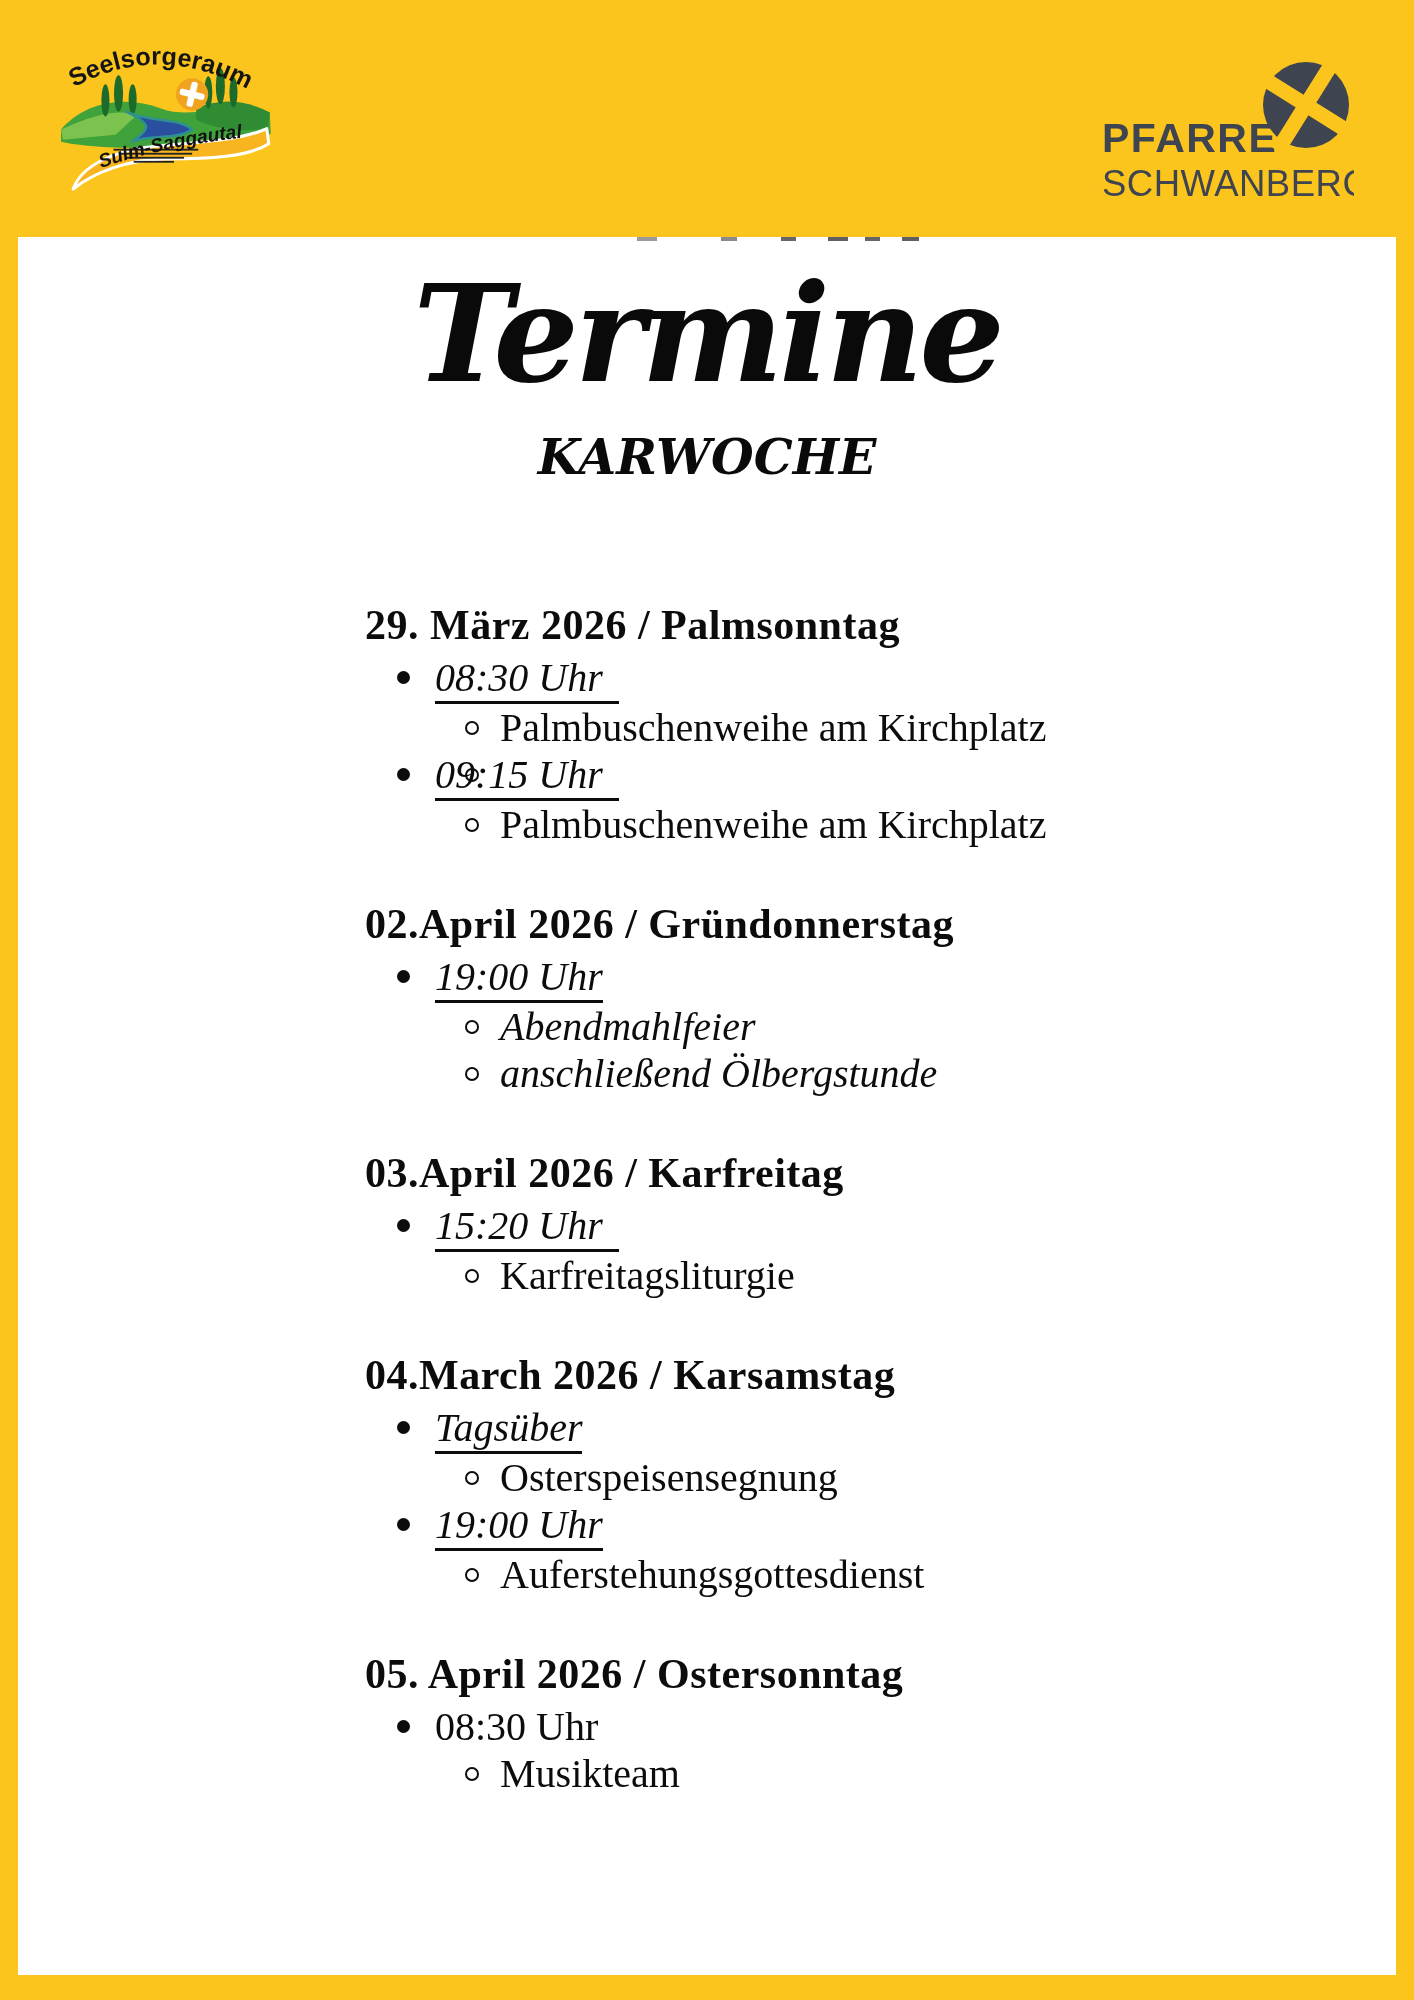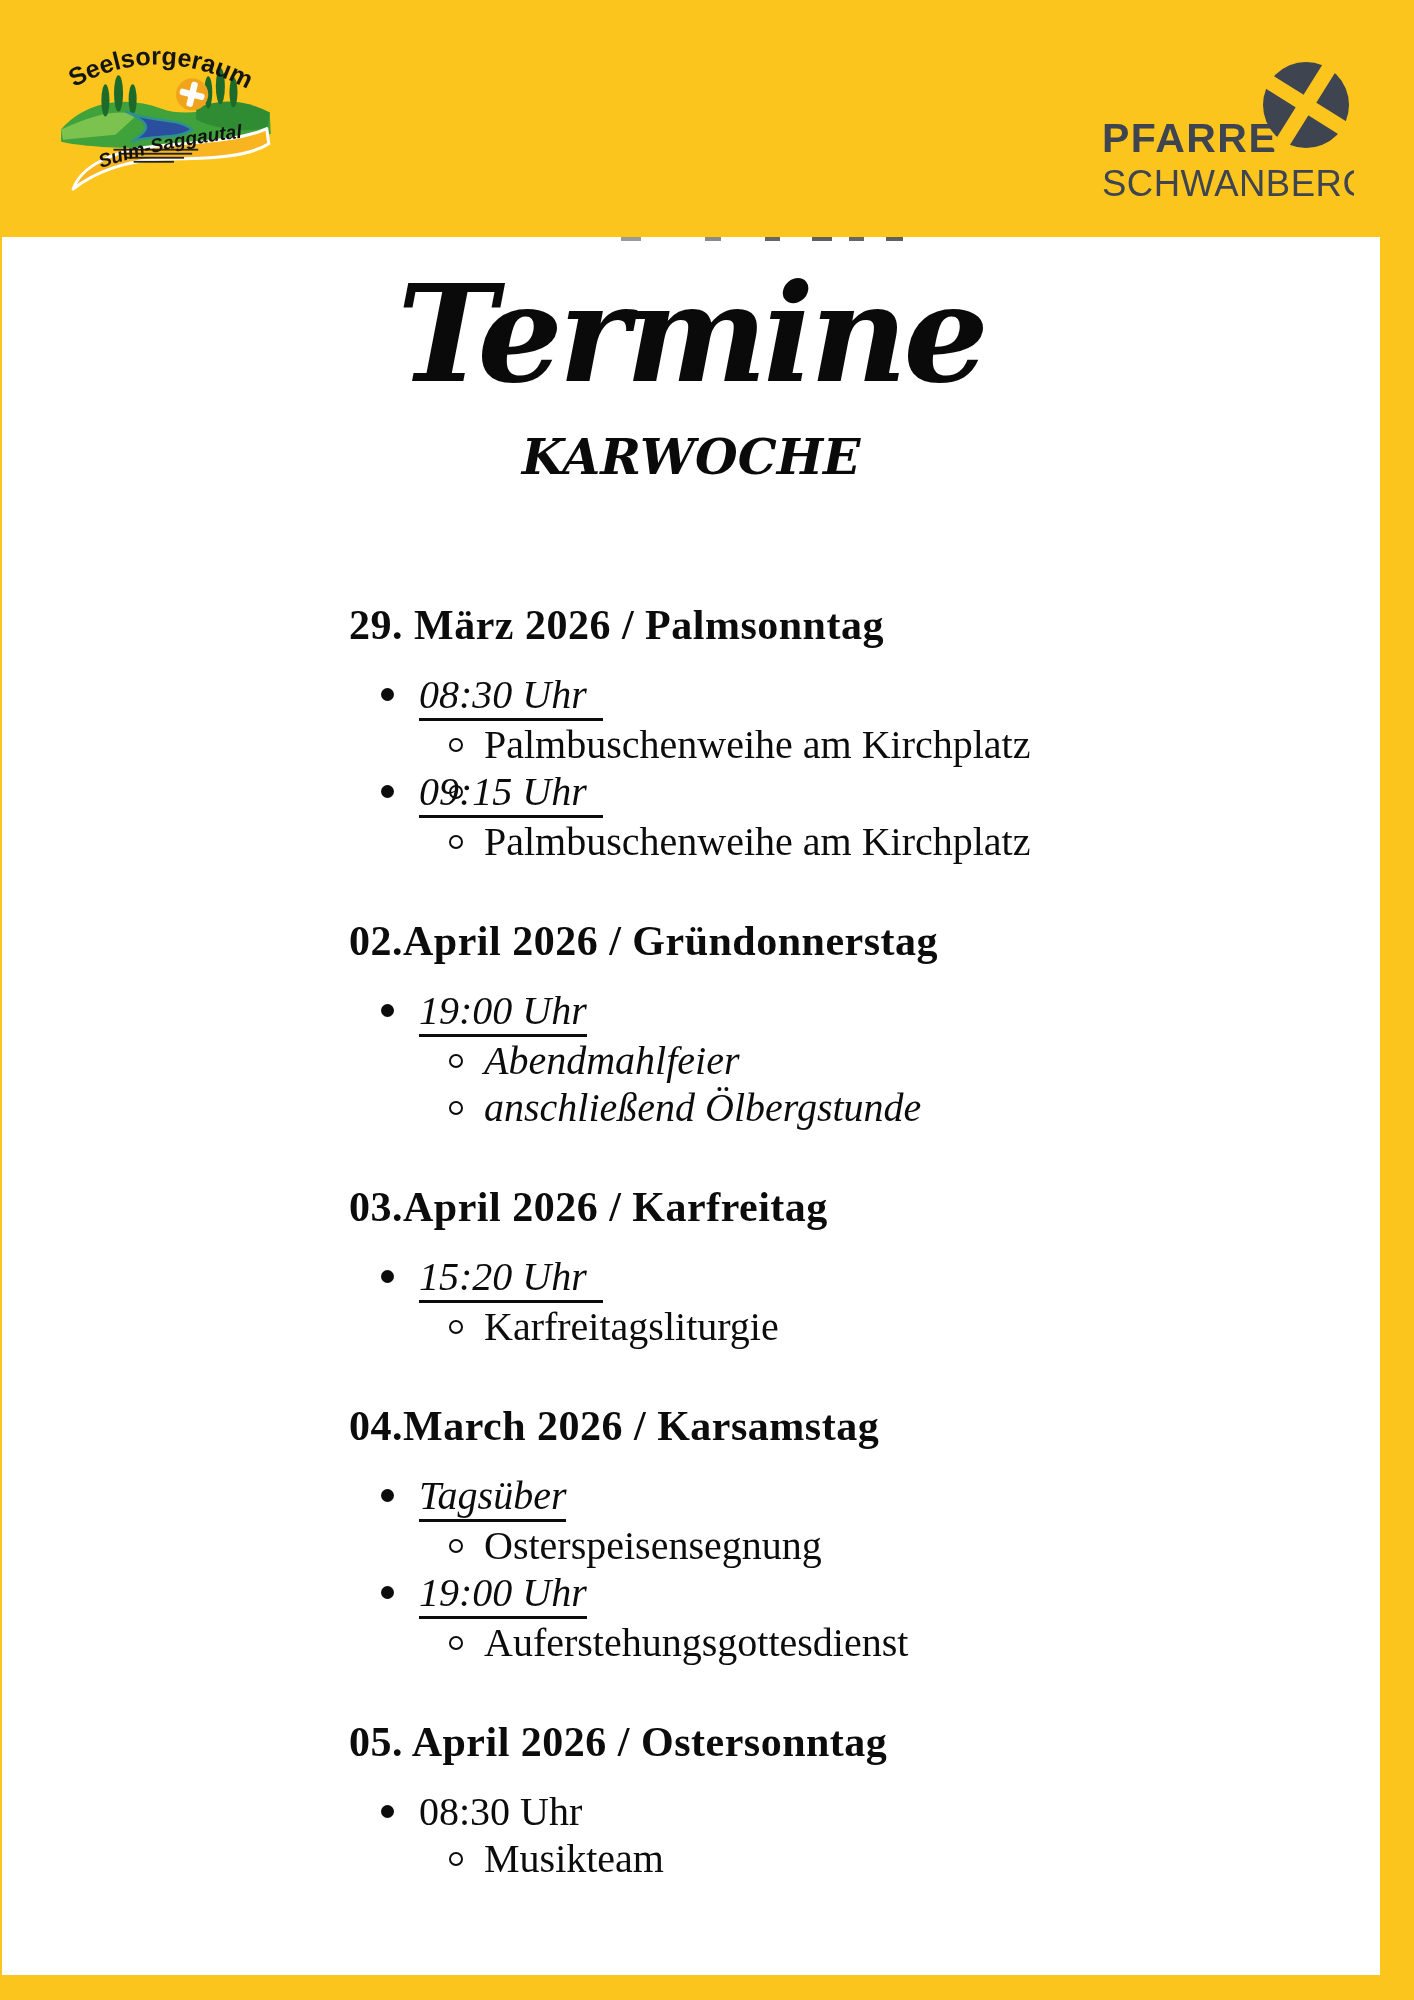--- a/index.html
+++ b/index.html
@@ -4,40 +4,40 @@
 <style>
   *{margin:0;padding:0;box-sizing:border-box}
   html,body{width:1414px;height:2000px;overflow:hidden}
   body{background:#FCC51D;position:relative;font-family:"Liberation Serif",serif;color:#0c0c0c}
 
   
   .logo-left{position:absolute;left:55px;top:36px;width:242px;height:158px}
   .logo-right{position:absolute;left:1102px;top:58px;width:252px;height:148px}
 
   
-  .panel{position:absolute;left:2px;top:237px;width:1378px;height:1738px;background:#fff;overflow:hidden}
+  .panel{position:absolute;left:18px;top:237px;width:1378px;height:1738px;background:#fff;overflow:hidden}
 
   
   .artifact{position:absolute;top:0;height:4px;display:block}
 
   h1.title{
     margin-top:24px;text-align:center;
     font-family:"DejaVu Serif",serif;font-style:italic;font-weight:700;
     font-size:134px;letter-spacing:-4px;line-height:1.1;color:#0a0a0a
   }
   h2.subtitle{
     text-align:center;font-family:"DejaVu Serif",serif;font-style:italic;font-weight:700;
     font-size:49px;letter-spacing:0;margin-top:20px;color:#0a0a0a
   }
 
   .sections{margin:115px 0 0 347px;padding-right:30px}
   .section{margin-top:52px}
   .section:first-child{margin-top:0}
   .sec-heading{font-size:42px;font-weight:700;line-height:48px;letter-spacing:.5px}
-  .items{margin-top:22px}
+  .items{margin-top:5px}
   .item{position:relative;line-height:47px;font-size:40px}
   .item .txt{display:inline-block;line-height:47px}
   .lvl1{padding-left:70px}
   .lvl2{padding-left:135px}
   .bullet{position:absolute;display:block}
   .lvl1 .bullet{left:32px;top:17px;width:13px;height:13px;border-radius:50%;background:#0c0c0c}
   .lvl2 .bullet{left:100px;top:17px;width:14px;height:14px;border-radius:50%;border:2.5px solid #0c0c0c;background:#fff}
   .it{font-style:italic}
   .ul{border-bottom:3px solid #0c0c0c}
   .trail{padding-right:16px}

